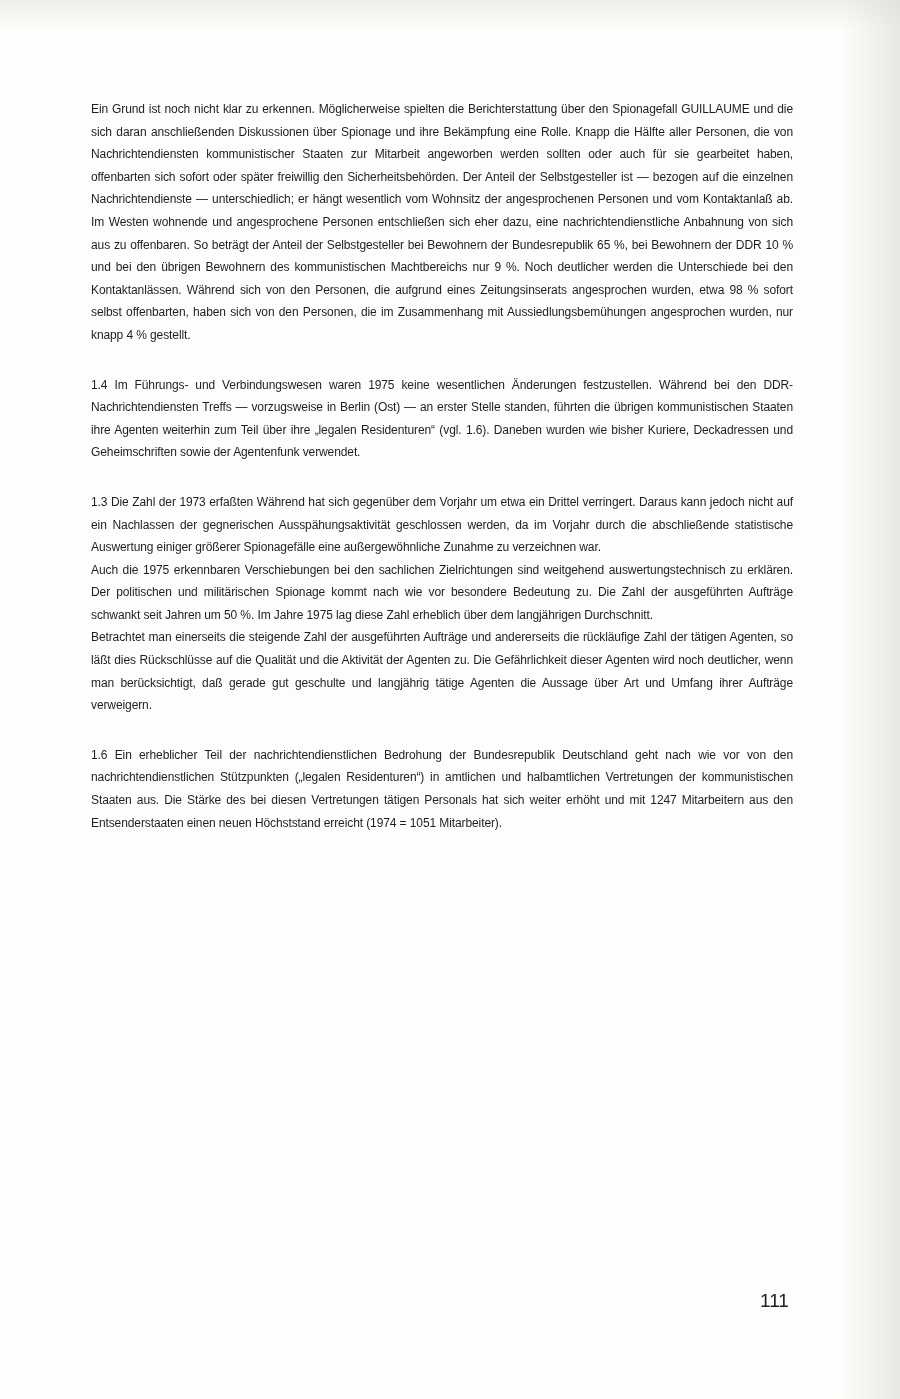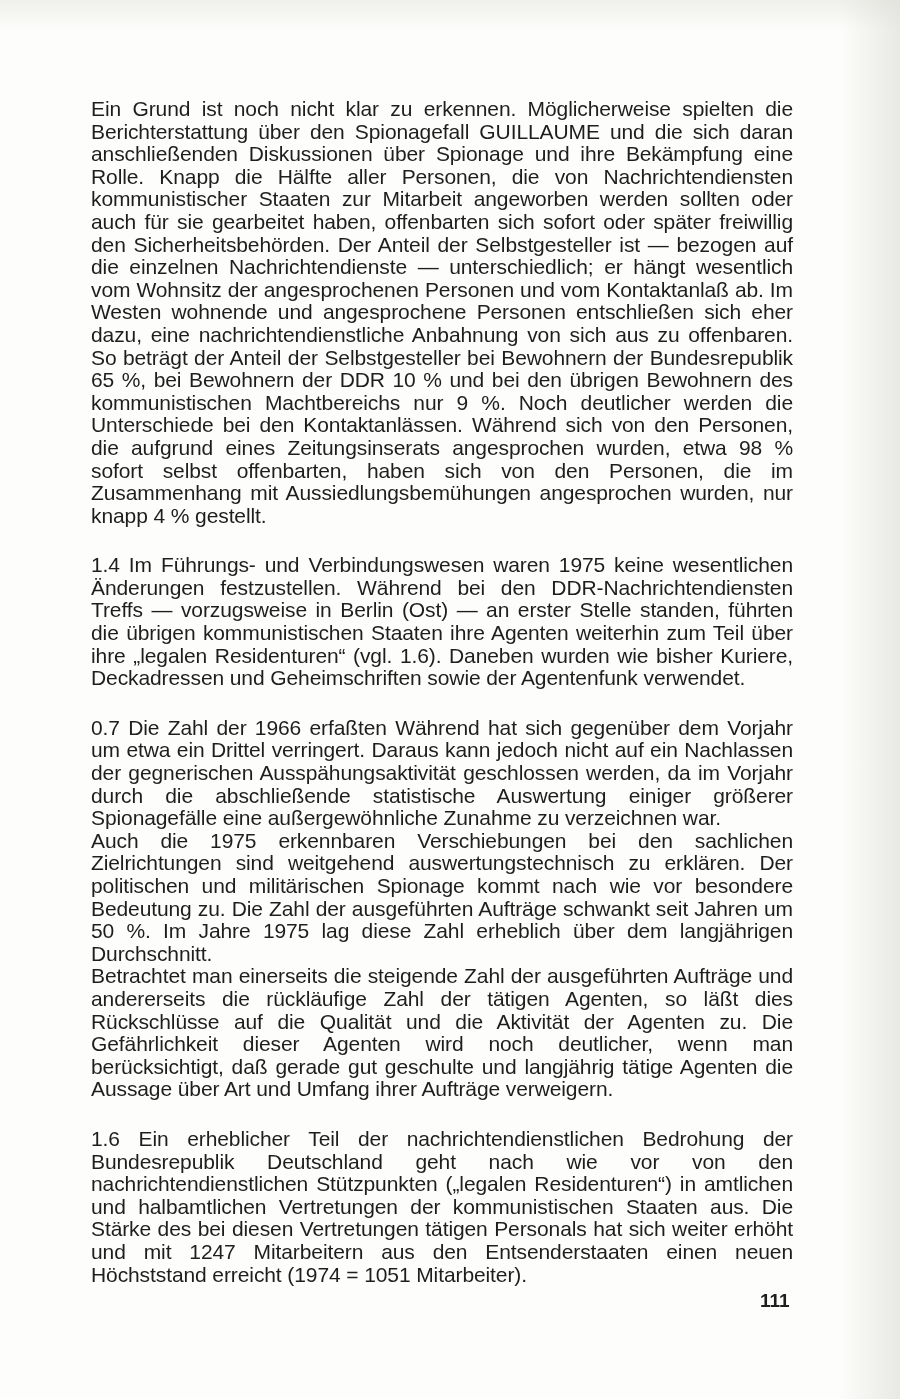--- a/index.html
+++ b/index.html
@@ -12,46 +12,46 @@
   .edge-right {
     position:absolute; top:0; right:0; width:60px; height:1399px;
     background:linear-gradient(to right, rgba(255,255,255,0), rgba(215,215,210,0.55));
   }
   .edge-top {
     position:absolute; top:0; left:0; width:900px; height:30px;
     background:linear-gradient(to bottom, rgba(225,225,220,0.5), rgba(255,255,255,0));
   }
   .page {
     position:absolute; left:91px; top:98px; width:702px;
-    font-size:21px; line-height:22.6px; text-align:justify;
+    font-size:12px; line-height:22.6px; text-align:justify;
     letter-spacing:-0.1px;
   }
   .page p { margin:0; }
   .gap { height:27px; }
   b { font-weight:normal; }
   .page-number {
-    position:absolute; left:760px; top:1290px; font-size:19px; font-weight:bold;
+    position:absolute; left:760px; top:1290px; font-size:19px; font-weight:normal;
   }
 </style>
 </head>
 <body>
 
 <div class="edge-top"></div>
 <div class="edge-right"></div>
 
 <div class="page">
   <p>Ein Grund ist noch nicht klar zu erkennen. Möglicherweise spielten die Berichterstattung über den Spionagefall GUILLAUME und die sich daran anschließenden Diskussionen über Spionage und ihre Bekämpfung eine Rolle. Knapp die Hälfte aller Personen, die von Nachrichtendiensten kommunistischer Staaten zur Mitarbeit angeworben werden sollten oder auch für sie gearbeitet haben, offenbarten sich sofort oder später freiwillig den Sicherheitsbehörden. Der Anteil der Selbstgesteller ist — bezogen auf die einzelnen Nachrichtendienste — unterschiedlich; er hängt wesentlich vom Wohnsitz der angesprochenen Personen und vom Kontaktanlaß ab. Im Westen wohnende und angesprochene Personen entschließen sich eher dazu, eine nachrichtendienstliche Anbahnung von sich aus zu offenbaren. So beträgt der Anteil der Selbstgesteller bei Bewohnern der Bundesrepublik 65 %, bei Bewohnern der DDR 10 % und bei den übrigen Bewohnern des kommunistischen Machtbereichs nur 9 %. Noch deutlicher werden die Unterschiede bei den Kontaktanlässen. Während sich von den Personen, die aufgrund eines Zeitungsinserats angesprochen wurden, etwa 98 % sofort selbst offenbarten, haben sich von den Personen, die im Zusammenhang mit Aussiedlungsbemühungen angesprochen wurden, nur knapp 4 % gestellt.</p>
 
   <div class="gap"></div>
 
   <p><b>1.4</b><span> Im </span><b>Führungs- und Verbindungswesen</b><span> waren 1975 keine wesentlichen Änderungen festzustellen. Während bei den DDR-Nachrichtendiensten Treffs — vorzugsweise in Berlin (Ost) — an erster Stelle standen, führten die übrigen kommunistischen Staaten ihre Agenten weiterhin zum Teil über ihre „legalen Residenturen“ (vgl. 1.6). Daneben wurden wie bisher Kuriere, Deckadressen und Geheimschriften sowie der Agentenfunk verwendet.</span></p>
 
   <div class="gap"></div>
 
-  <p><b>0.7</b><span> Die Zahl der 1966 erfaßten </span><b>Während</b><span> hat sich gegenüber dem Vorjahr um etwa ein Drittel verringert. Daraus kann jedoch nicht auf ein Nachlassen der gegnerischen Ausspähungsaktivität geschlossen werden, da im Vorjahr durch die abschließende statistische Auswertung einiger größerer Spionagefälle eine außergewöhnliche Zunahme zu verzeichnen war.</span></p>
+  <p><b>1.3</b><span> Die Zahl der 1973 erfaßten </span><b>Während</b><span> hat sich gegenüber dem Vorjahr um etwa ein Drittel verringert. Daraus kann jedoch nicht auf ein Nachlassen der gegnerischen Ausspähungsaktivität geschlossen werden, da im Vorjahr durch die abschließende statistische Auswertung einiger größerer Spionagefälle eine außergewöhnliche Zunahme zu verzeichnen war.</span></p>
   <p>Auch die 1975 erkennbaren Verschiebungen bei den sachlichen Zielrichtungen sind weitgehend auswertungstechnisch zu erklären. Der politischen und militärischen Spionage kommt nach wie vor besondere Bedeutung zu. Die Zahl der ausgeführten Aufträge schwankt seit Jahren um 50 %. Im Jahre 1975 lag diese Zahl erheblich über dem langjährigen Durchschnitt.</p>
   <p>Betrachtet man einerseits die steigende Zahl der ausgeführten Aufträge und andererseits die rückläufige Zahl der tätigen Agenten, so läßt dies Rückschlüsse auf die Qualität und die Aktivität der Agenten zu. Die Gefährlichkeit dieser Agenten wird noch deutlicher, wenn man berücksichtigt, daß gerade gut geschulte und langjährig tätige Agenten die Aussage über Art und Umfang ihrer Aufträge verweigern.</p>
 
   <div class="gap"></div>
 
   <p><b>1.6</b><span> Ein erheblicher Teil der nachrichtendienstlichen Bedrohung der Bundesrepublik Deutschland geht nach wie vor von den nachrichtendienstlichen Stützpunkten </span><b>(„legalen Residenturen“)</b><span> in amtlichen und halbamtlichen Vertretungen der kommunistischen Staaten aus. Die Stärke des bei diesen Vertretungen tätigen Personals hat sich weiter erhöht und mit 1247 Mitarbeitern aus den Entsenderstaaten einen neuen Höchststand erreicht (1974 = 1051 Mitarbeiter).</span></p>
 </div>
 
 <div class="page-number">111</div>
 

